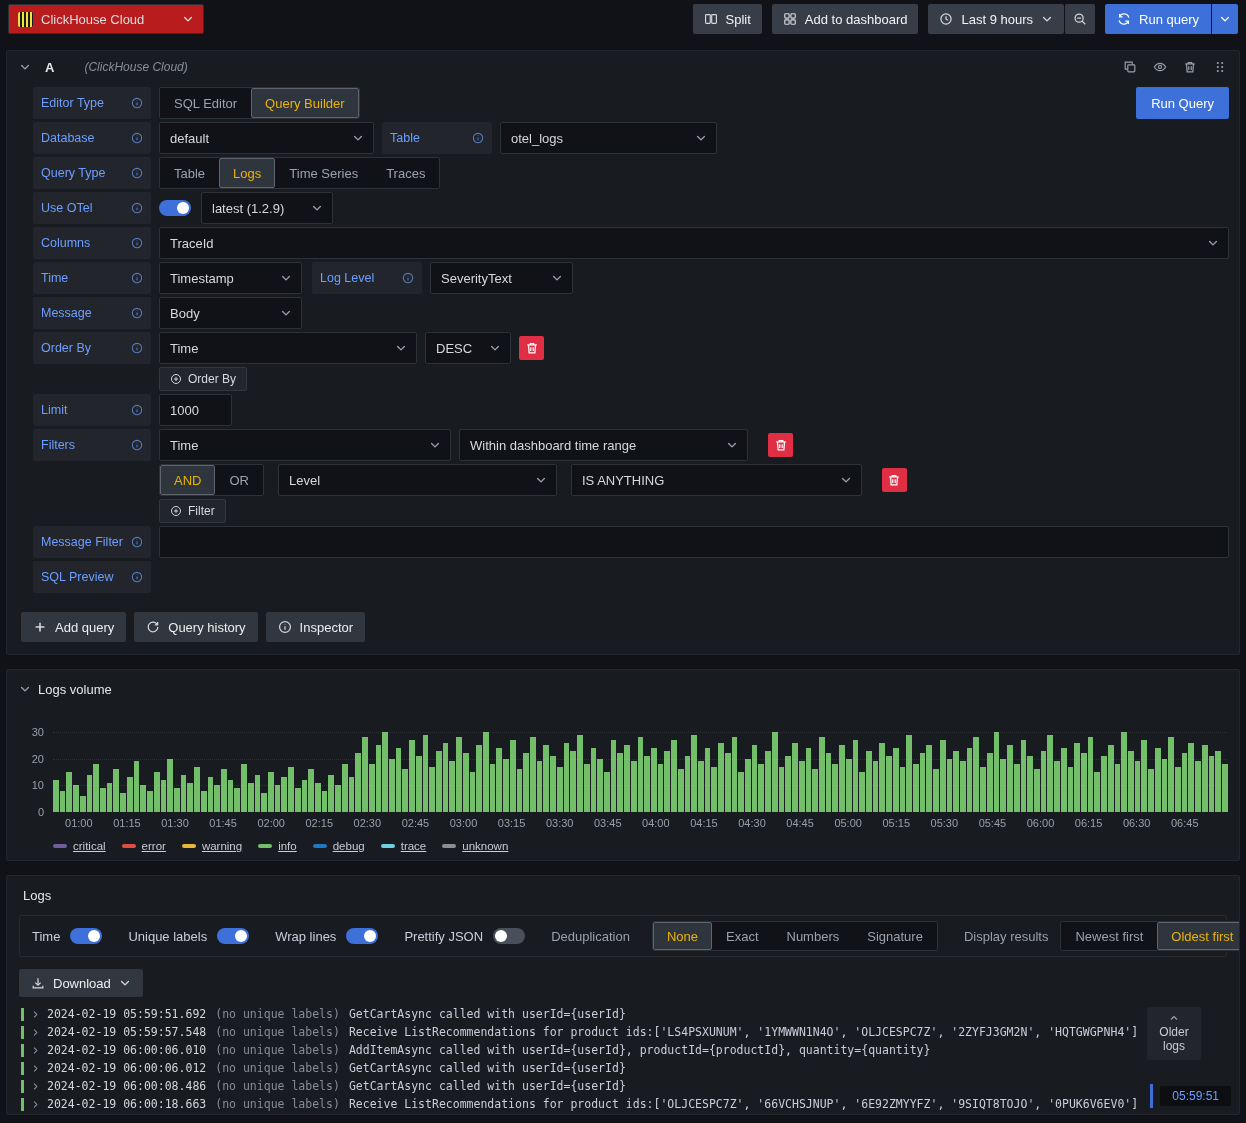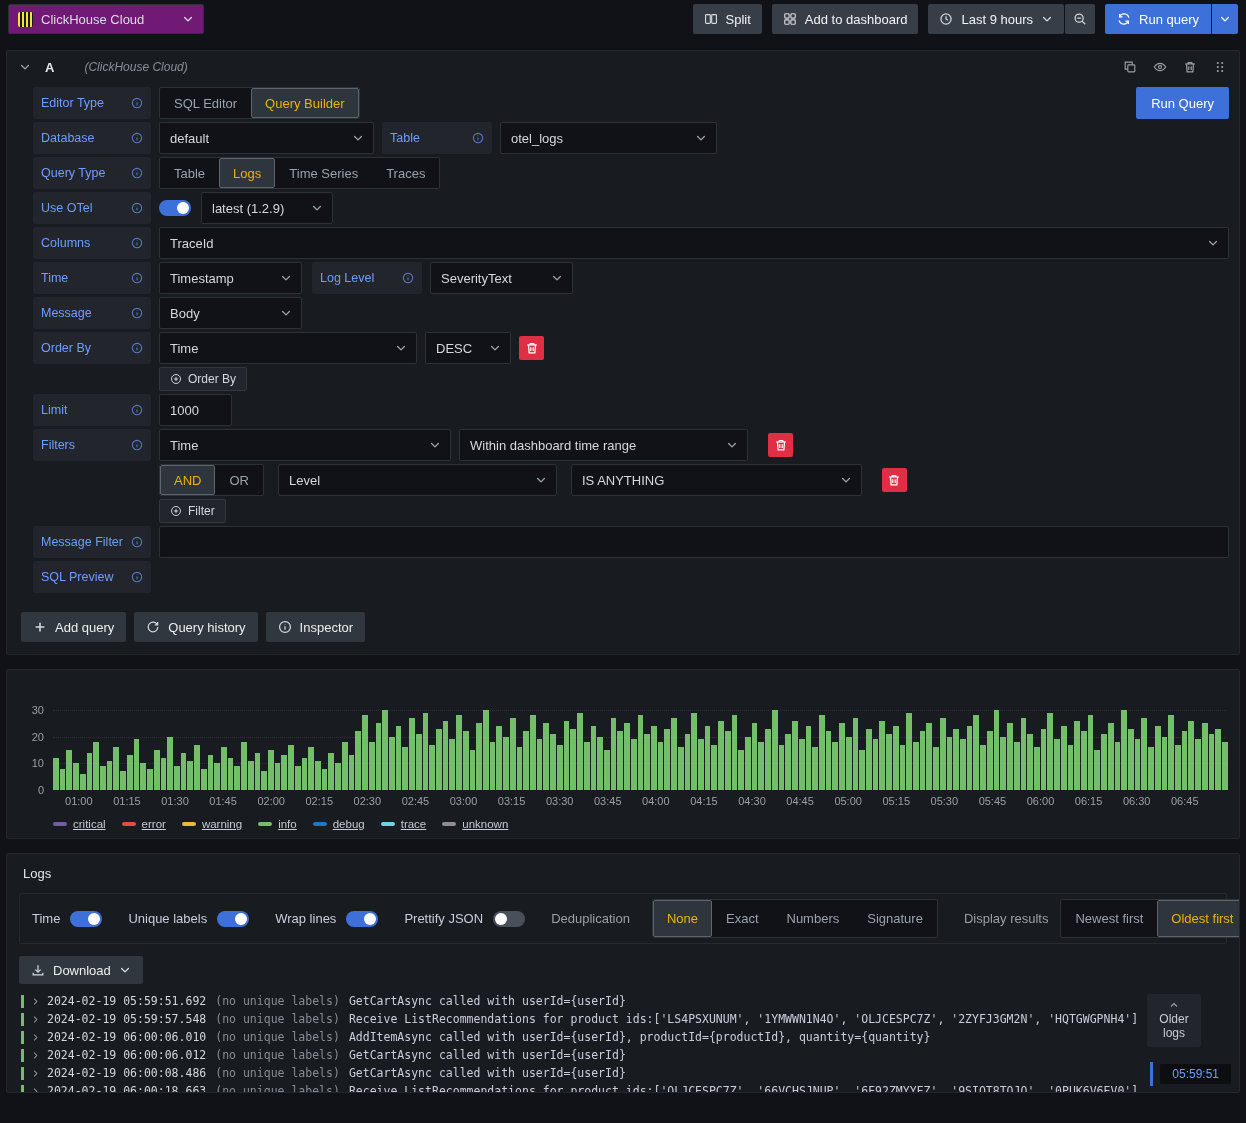--- a/index.html
+++ b/index.html
@@ -6,21 +6,21 @@
   html,body { width:1246px; height:1123px; overflow:hidden; background:#111217;
     font-family:"Liberation Sans","DejaVu Sans",sans-serif; color:#ccccdc; font-size:13px; }
   button { cursor:pointer; }
   .icon { display:inline-flex; align-items:center; justify-content:center; flex:none; }
   .icon svg { width:14px; height:14px; display:block; }
   .icon.sm svg { width:12px; height:12px; }
   .icon.xs svg { width:9px; height:9px; }
 
   
   .topbar { height:38px; display:flex; align-items:center; justify-content:space-between; padding:0 8px; }
-  .ds-picker { width:196px; height:30px; border:1px solid #2c3235; border-radius:2px; background:#701a75;
+  .ds-picker { width:196px; height:30px; border:1px solid #2c3235; border-radius:2px; background:#b91c1c;
     display:flex; align-items:center; gap:8px; padding:0 9px; color:#dcdde1; cursor:pointer; }
   .ds-picker .grow1 { flex:1; }
   .ch-logo { width:15px; height:15px; border-radius:2px; flex:none;
     background:repeating-linear-gradient(90deg,#f5e13c 0 2px,#17181c 2px 4px); }
   .topbar-right { display:flex; align-items:center; gap:10px; }
   .tb-group { display:flex; gap:1px; }
   .tb-btn { height:30px; display:inline-flex; align-items:center; gap:8px; padding:0 11px;
     background:#383e47; color:#f2f3f5; border:none; border-radius:2px; font-size:13px; }
   .tb-btn .icon { color:#d6d9de; }
   .tb-btn.sq { width:30px; padding:0; justify-content:center; }
@@ -57,21 +57,21 @@
     display:flex; align-items:center; justify-content:space-between; gap:8px; padding:0 9px 0 10px;
     color:#d6d8dd; cursor:pointer; white-space:nowrap; }
   .select .icon { color:#9aa0a8; }
   .tinput { height:32px; background:#111217; border:1px solid #2c3235; border-radius:2px; padding:0 10px;
     color:#d6d8dd; font-size:13px; outline:none; }
   .w73{width:73px} .w86{width:86px} .w132{width:132px} .w143{width:143px} .w215{width:215px}
   .w217{width:217px} .w258{width:258px} .w279{width:279px} .w289{width:289px} .w291{width:291px} .w292{width:292px}
   .grow { flex:1; }
 
   .radio { display:inline-flex; background:#111217; border:1px solid #2c3235; border-radius:2px; height:32px; }
-  .radio.small { height:39px; }
+  .radio.small { height:30px; }
   .radio-btn { border:1px solid transparent; background:transparent; color:#9aa2ad; font-size:13px;
     padding:0 13px; border-radius:2px; white-space:nowrap; }
   .radio-btn.sel { background:#2f353d; border-color:#5f656f; color:#eab308; }
 
   .switch { width:32px; height:16px; border-radius:9px; position:relative; cursor:pointer; flex:none; }
   .switch::after { content:''; position:absolute; top:2px; width:12px; height:12px; border-radius:50%; background:#fff; }
   .switch.on { background:#3d71d9; } .switch.on::after { right:2px; }
   .switch.off { background:#4a505a; } .switch.off::after { left:2px; }
 
   .danger { width:25px; height:24px; background:#e02f44; border:none; border-radius:2px; color:#fff;
@@ -643,20 +643,28 @@
             <path d="M8 7.2v3.8"></path>
             <circle cx="8" cy="4.9" r="0.5" fill="currentColor" stroke="none"></circle>
           </svg>
         </span>
       <span>Inspector</span>
     </button>
   </div>
 </section>
 
 <section class="panel lv-panel">
+  <div class="lv-header">
+    <span class="icon sm">
+        <svg viewBox="0 0 16 16" fill="none" stroke="currentColor" stroke-width="1.8" stroke-linecap="round" stroke-linejoin="round">
+          <path d="M3.5 6l4.5 4.5L12.5 6"></path>
+        </svg>
+      </span>
+    <span class="lv-title">Logs volume</span>
+  </div>
   <div class="lv-plotwrap">
     <div class="lv-yaxis">
         <span class="ytick" style="top: calc(100% - 6px);">0</span>
         <span class="ytick" style="top: calc(69.697% - 6px);">10</span>
         <span class="ytick" style="top: calc(39.3939% - 6px);">20</span>
         <span class="ytick" style="top: calc(9.09091% - 6px);">30</span>
       </div>
     <div class="lv-plot">
       <div class="lv-bars">
           <div class="vbar" style="height: 36.3636%; background: rgb(115, 191, 105);"></div>

